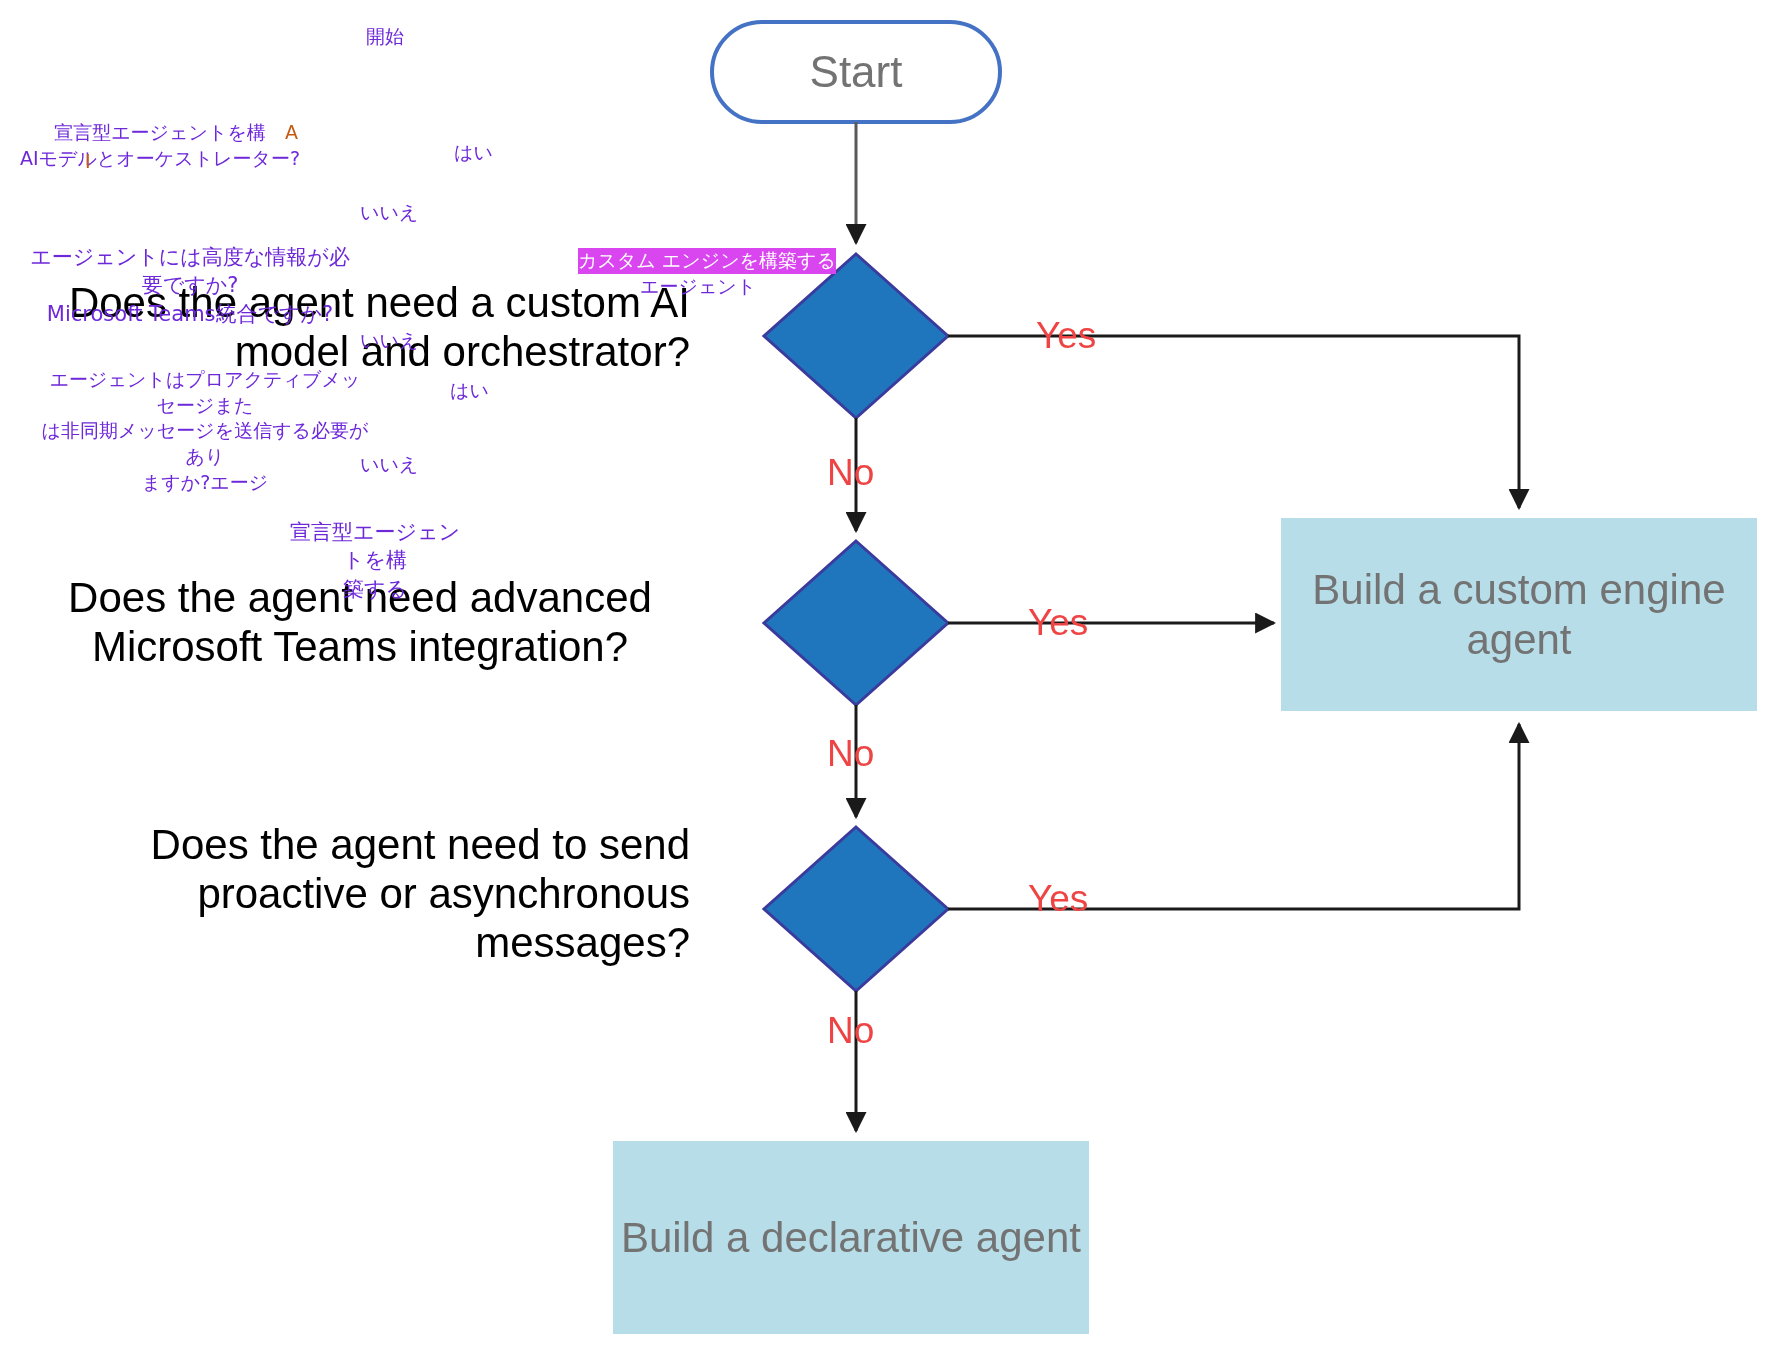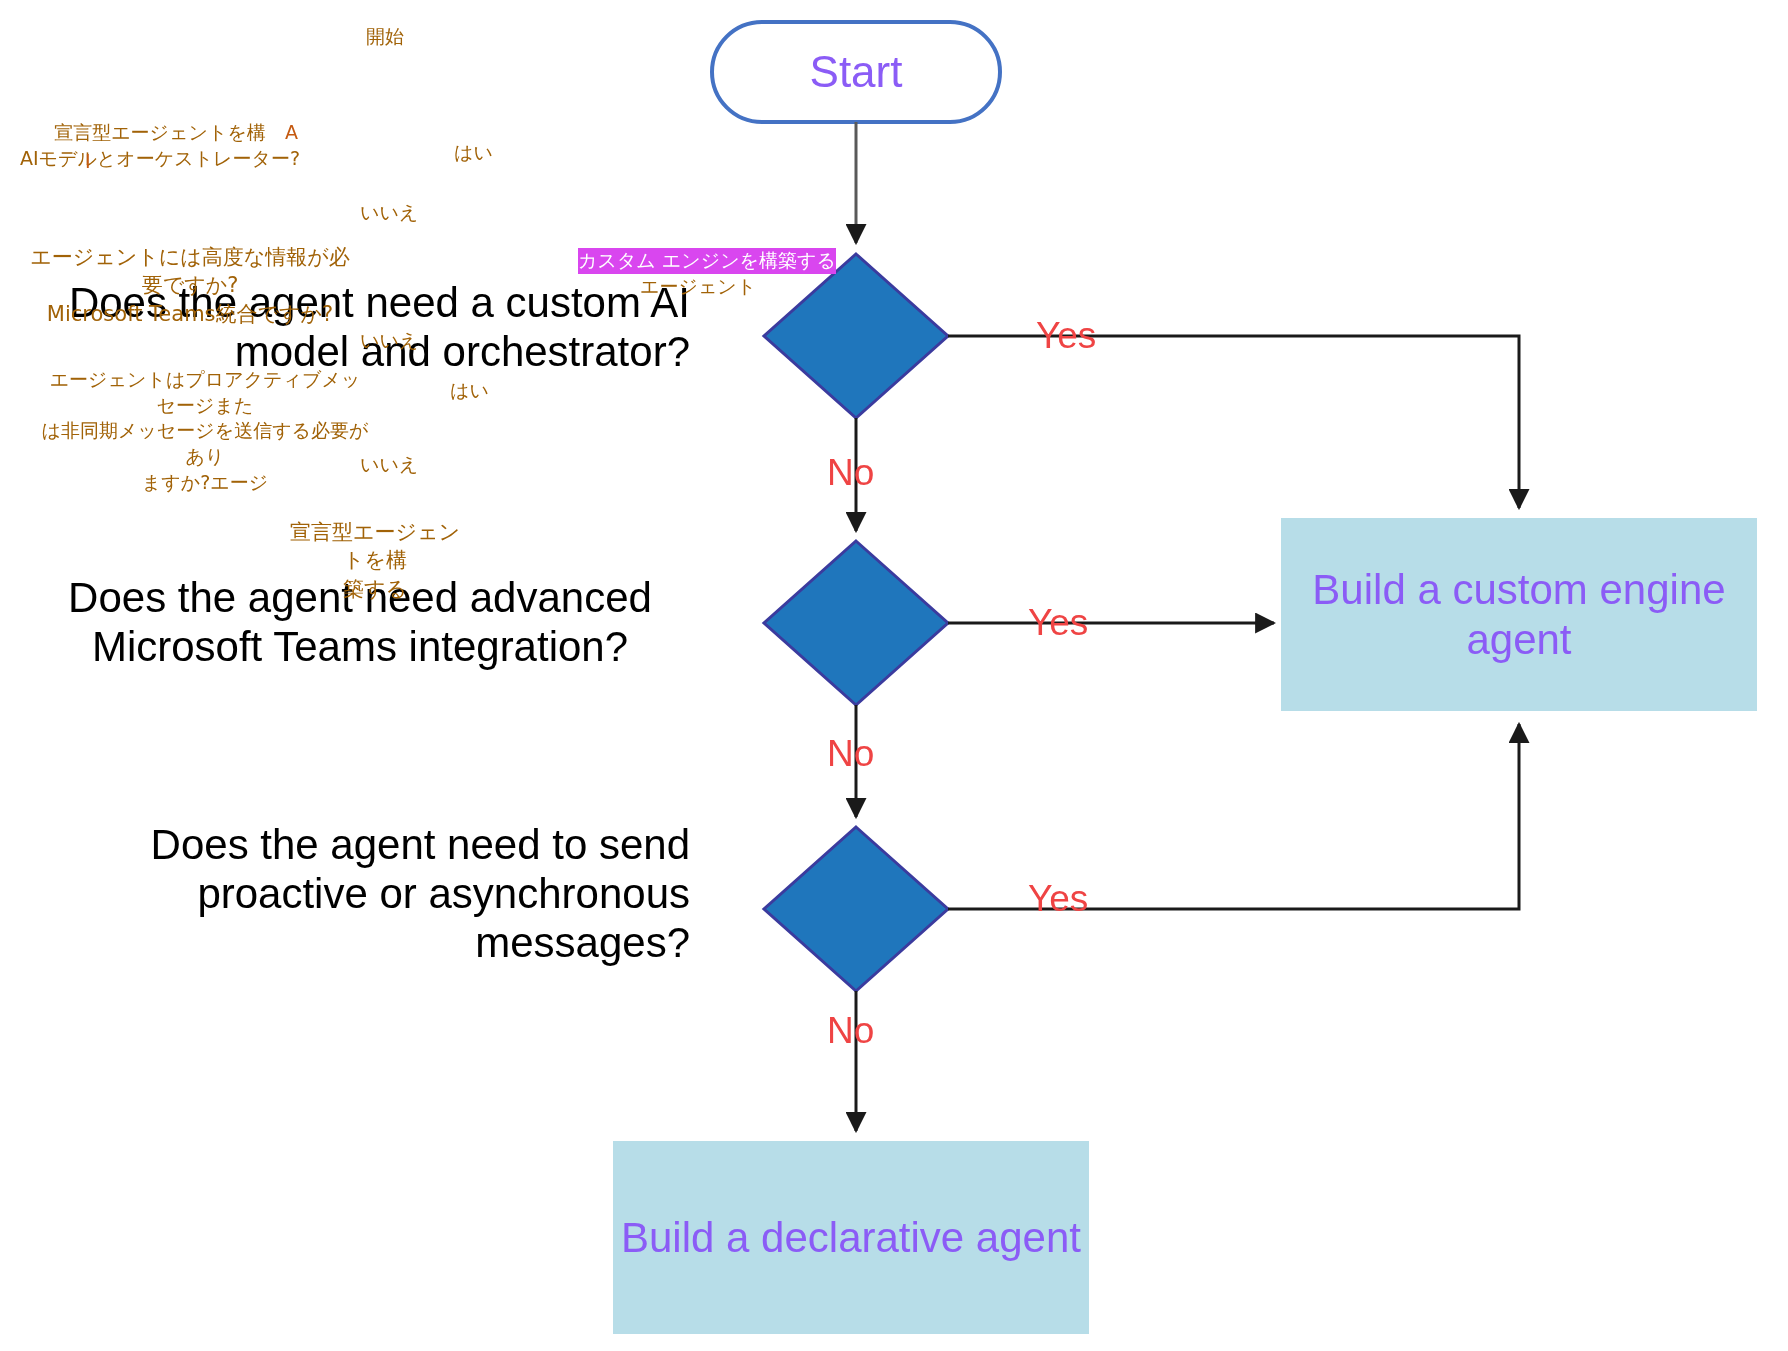--- a/index.html
+++ b/index.html
@@ -7,37 +7,37 @@
     width:1788px;height:1351px;position:relative;overflow:hidden;
     font-family:"Liberation Sans","DejaVu Sans",sans-serif;
     color:#000000;
   }
   #canvas{position:absolute;left:0;top:0;width:1788px;height:1351px;}
   svg.layer{position:absolute;left:0;top:0;width:1788px;height:1351px;pointer-events:none;}
 
   
   .nodetext{
     position:absolute;display:flex;align-items:center;justify-content:center;
-    text-align:center;line-height:1.18;color:#8b5cf6;
+    text-align:center;line-height:1.18;color:#737373;
   }
   .start-label{font-size:44px;}
   .result-label{font-size:42px;}
 
   
   .question{
     position:absolute;text-align:right;font-size:42px;line-height:1.17;color:#000;
   }
   .q-center{text-align:center;}
 
   
   .branch{position:absolute;font-size:37px;color:#ef4444;}
 
   
   .jp{
-    position:absolute;color:#a16207;line-height:1.35;
+    position:absolute;color:#6d28d9;line-height:1.35;
     font-family:"DejaVu Sans","Liberation Sans",sans-serif;
     white-space:pre-line;
   }
   .jp-sm{font-size:19px;}
   .jp-xs{font-size:21px;}
   .jp-center{text-align:center;}
   .jp-sel{
     background:#d946ef;color:#ffffff;
   }
   .jp-accent{color:#c55a11;}

